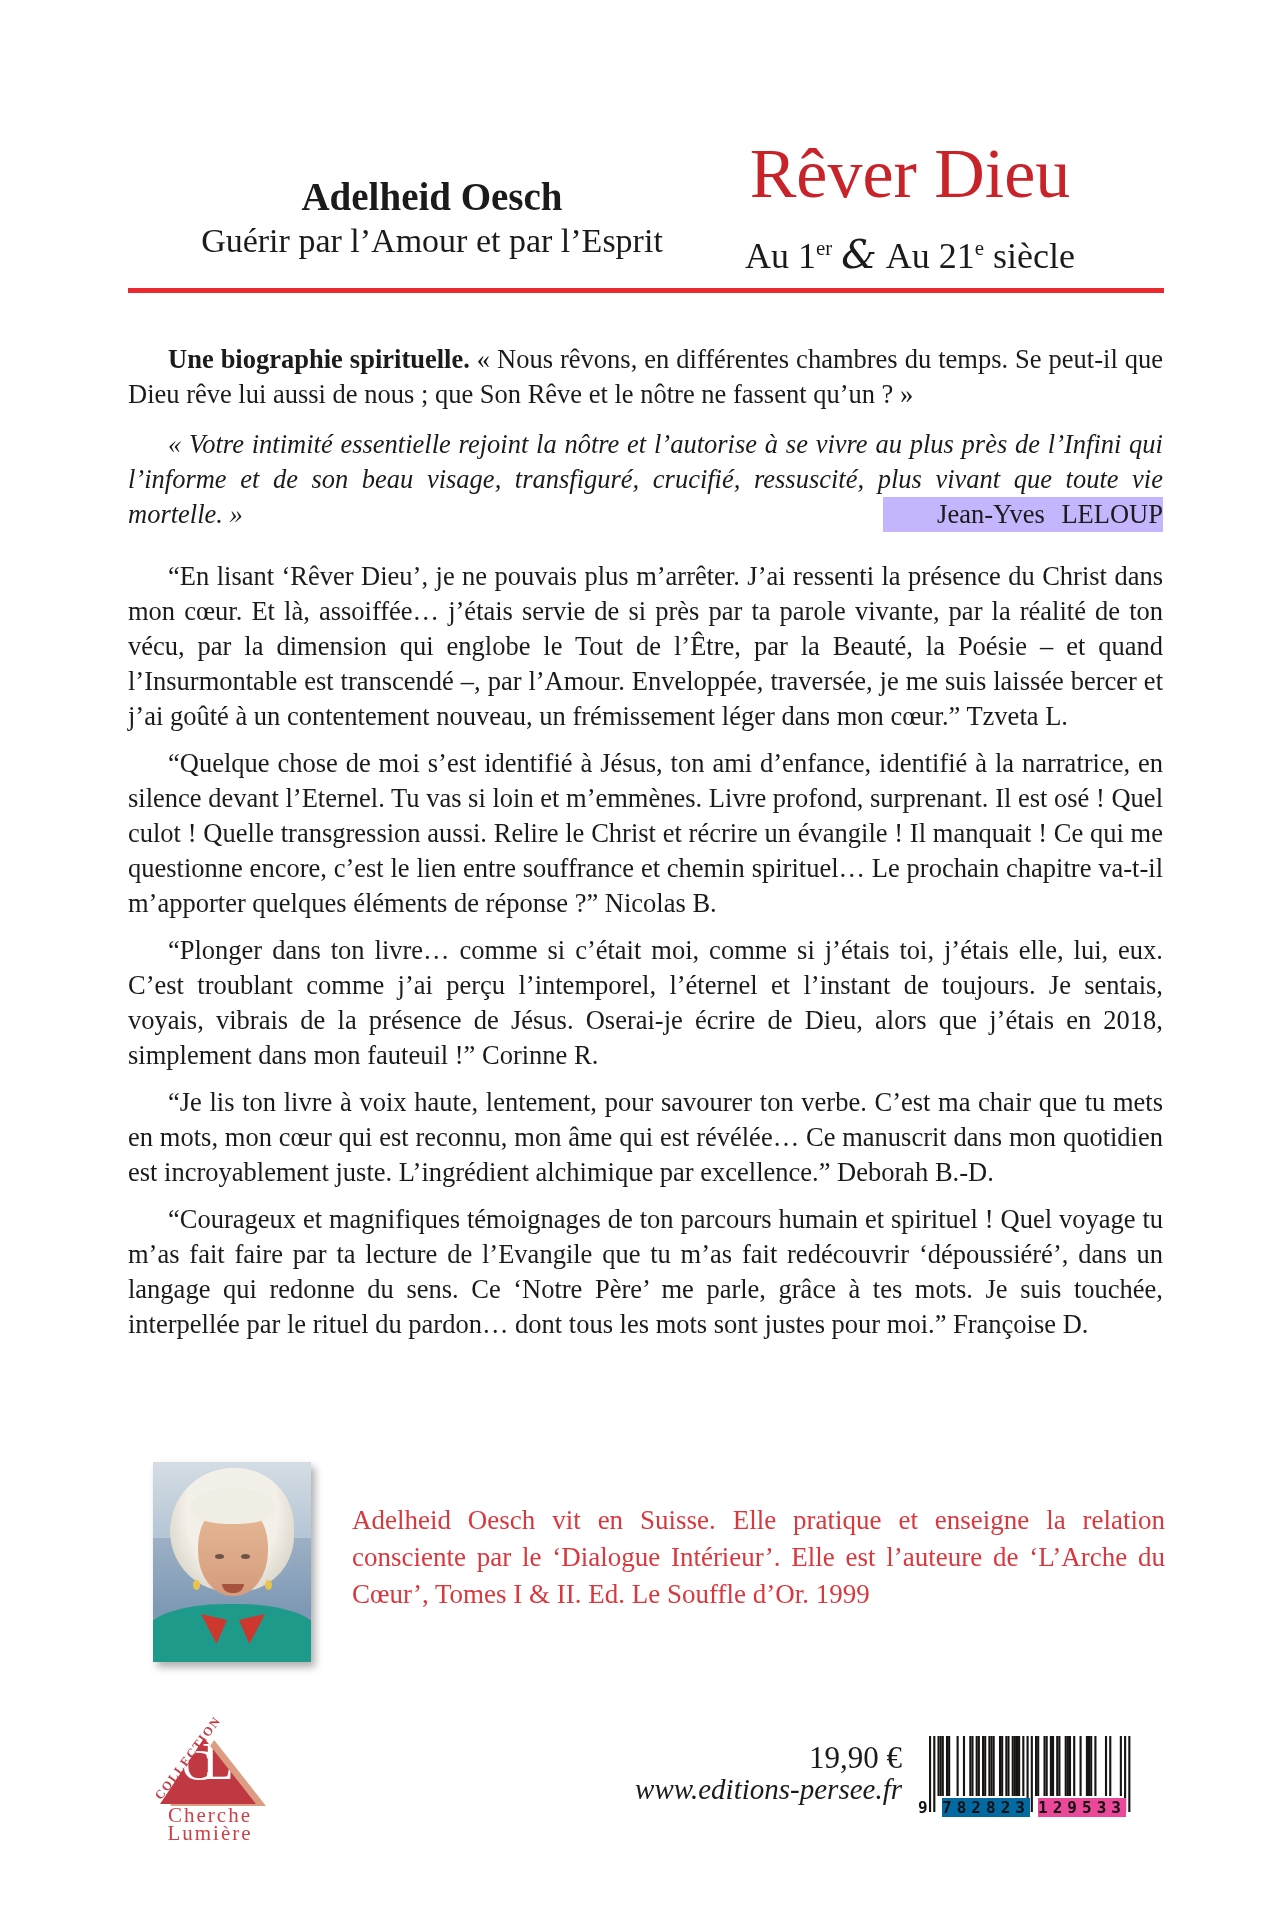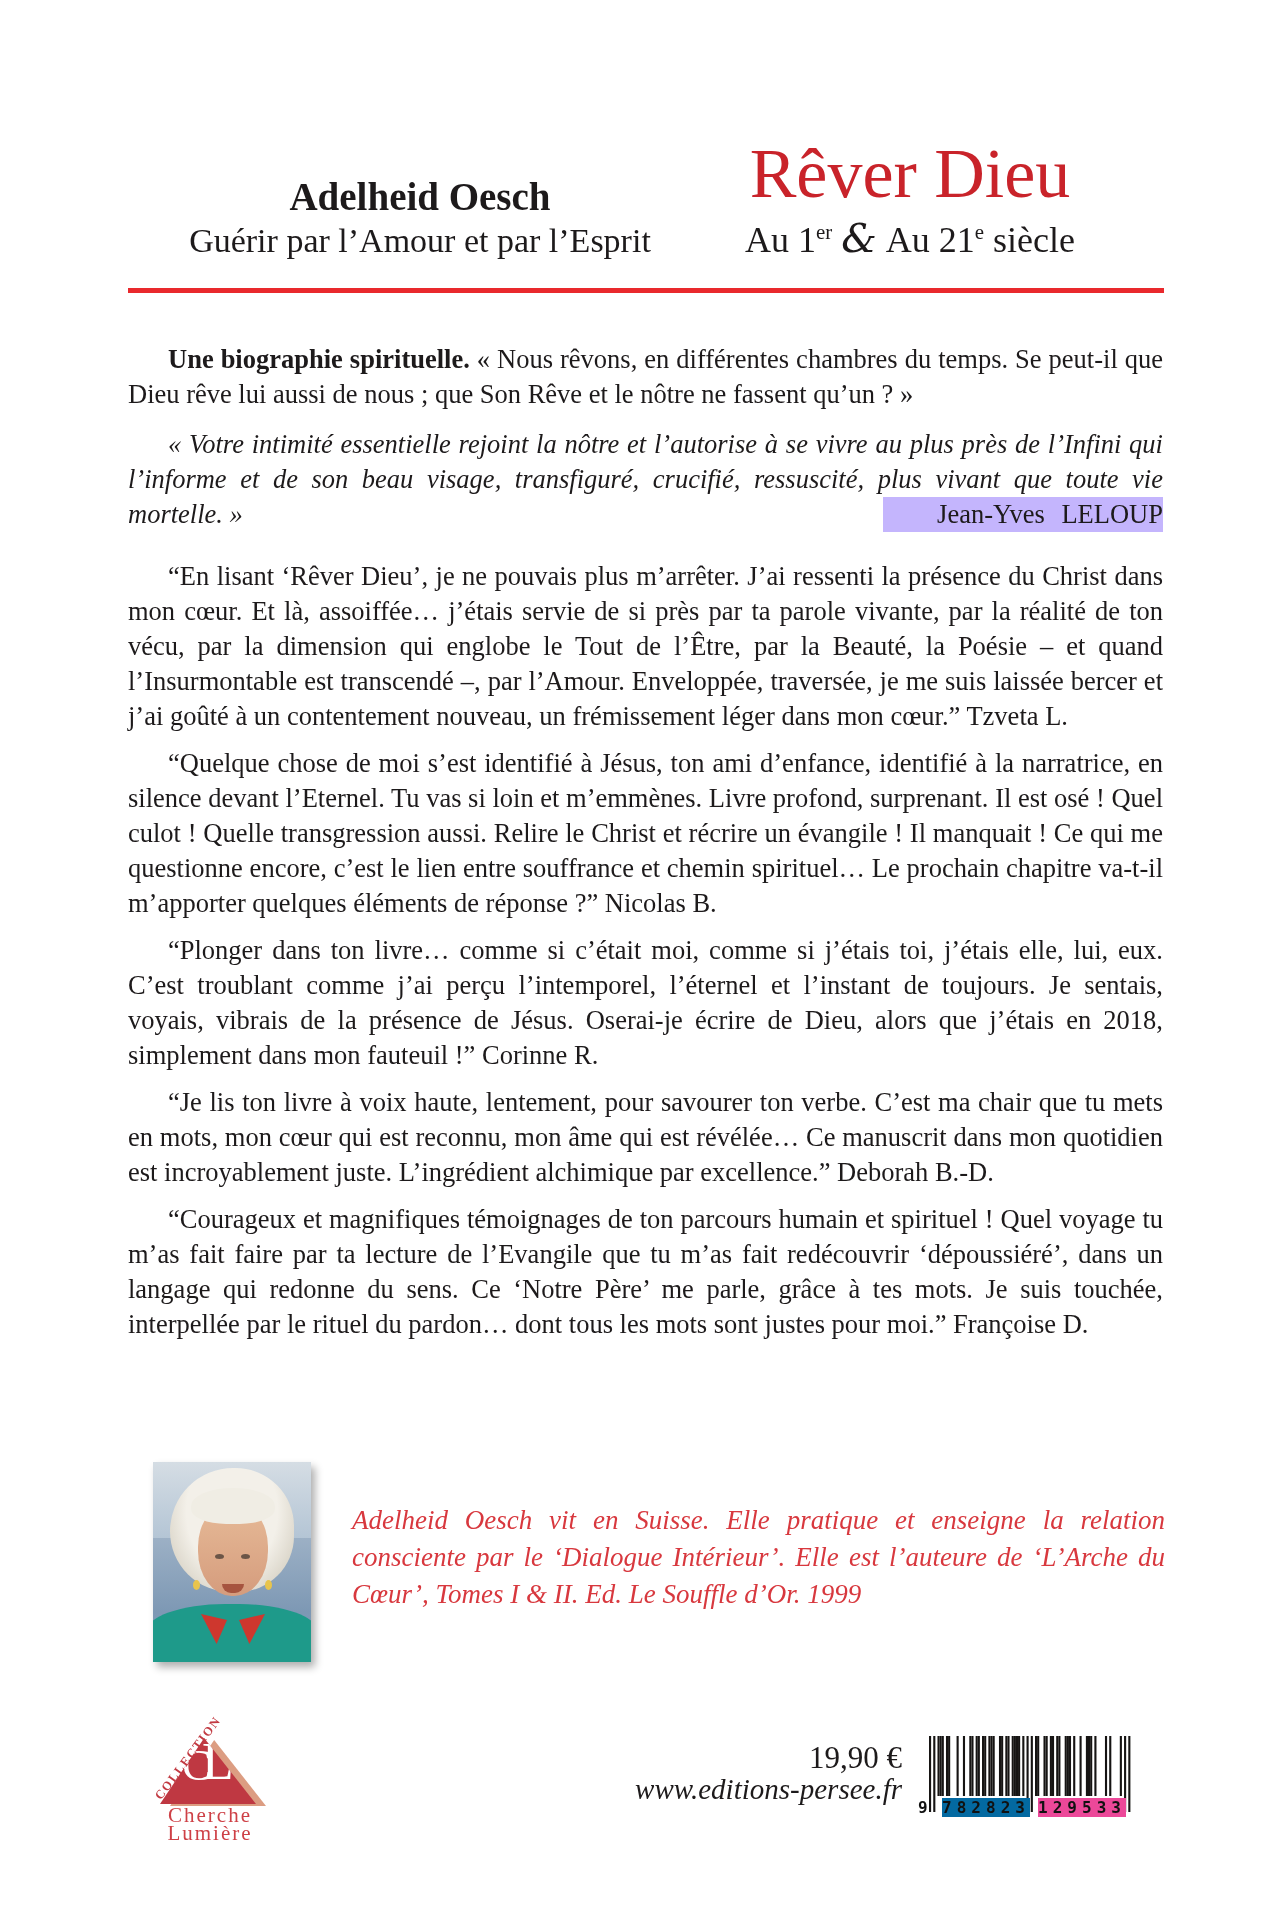--- a/index.html
+++ b/index.html
@@ -1,25 +1,25 @@
 <!DOCTYPE html>
 <html><head>
 <meta charset="utf-8">
 <style>
   html,body{margin:0;padding:0;background:#ffffff;}
   .page{position:relative;width:1285px;height:1920px;background:#ffffff;overflow:hidden;
         font-family:"Liberation Serif",serif;color:#1d1a1b;}
 
   
-  .author-block{position:absolute;left:120px;top:174px;width:600px;text-align:center;}
+  .author-block{position:absolute;left:132px;top:174px;width:600px;text-align:center;}
   .author-name{font-size:39px;font-weight:bold;line-height:46px;}
   .author-tagline{font-size:34px;line-height:42px;}
   .title-block{position:absolute;left:700px;top:136px;width:420px;text-align:center;}
   .book-title{font-size:70px;line-height:76px;color:#c9232a;}
-  .book-subtitle{font-size:36px;line-height:44px;margin-top:4px;}
+  .book-subtitle{font-size:36px;line-height:44px;margin-top:20px;}
   .book-subtitle .sup{font-size:58%;vertical-align:super;line-height:0;}
   .book-subtitle .amp{font-style:italic;font-family:"DejaVu Serif",serif;font-size:40px;margin:0 9px;}
   .book-subtitle .seg3{margin-left:9px;}
   .rule{position:absolute;left:128px;top:288px;width:1036px;height:5px;background:#e9292d;}
 
   
   .main{position:absolute;left:128px;top:342px;width:1035px;
         font-size:26.5px;line-height:35px;text-align:justify;}
   .main p{margin:0 0 12px 0;text-indent:40px;}
   .lead{font-weight:bold;}
@@ -39,21 +39,21 @@
   .ph-eye{position:absolute;width:9px;height:5px;border-radius:50%;background:#6b5547;top:92px;}
   .ph-eye.l{left:62px;}.ph-eye.r{left:88px;}
   .ph-mouth{position:absolute;left:69px;top:122px;width:22px;height:9px;border-radius:0 0 12px 12px;background:#a6543f;}
   .ph-ear{position:absolute;width:7px;height:10px;border-radius:50%;background:#e8c44d;top:118px;}
   .ph-ear.l{left:40px;}.ph-ear.r{left:112px;}
   .ph-jacket{position:absolute;left:-8px;bottom:-6px;width:174px;height:64px;border-radius:46% 46% 0 0;background:#1e9a8a;}
   .ph-collar{position:absolute;bottom:18px;width:26px;height:30px;background:#ce372e;}
   .ph-collar.l{left:48px;clip-path:polygon(0 0,100% 20%,60% 100%);}
   .ph-collar.r{left:86px;clip-path:polygon(100% 0,0 20%,40% 100%);}
   .bio-text{position:absolute;left:352px;top:1502px;width:813px;font-size:27px;line-height:37px;
-            color:#d8383e;text-align:justify;font-style:italic;}
+            color:#d8383e;text-align:justify;}
 
   
   .logo{position:absolute;left:148px;top:1728px;width:140px;height:130px;}
   .logo-shadow{position:absolute;left:22px;top:12px;width:96px;height:66px;background:#dc9d82;
                clip-path:polygon(46% 0,0 100%,100% 100%);}
   .logo-tri{position:absolute;left:12px;top:10px;width:96px;height:66px;background:#bf3842;
             clip-path:polygon(46% 0,0 100%,100% 100%);overflow:hidden;}
   .logo-c{position:absolute;left:22px;top:6px;font-size:44px;line-height:44px;color:#fff;font-family:"Liberation Serif",serif;}
   .logo-l{position:absolute;left:42px;top:-2px;font-size:52px;line-height:52px;color:#fff;font-family:"Liberation Serif",serif;}
   .collection-label{position:absolute;left:4px;top:66px;transform:rotate(-53deg);transform-origin:left top;

